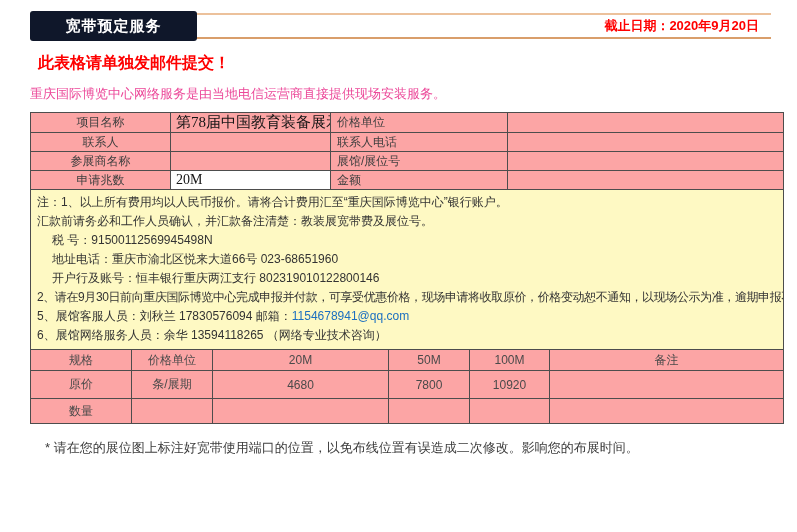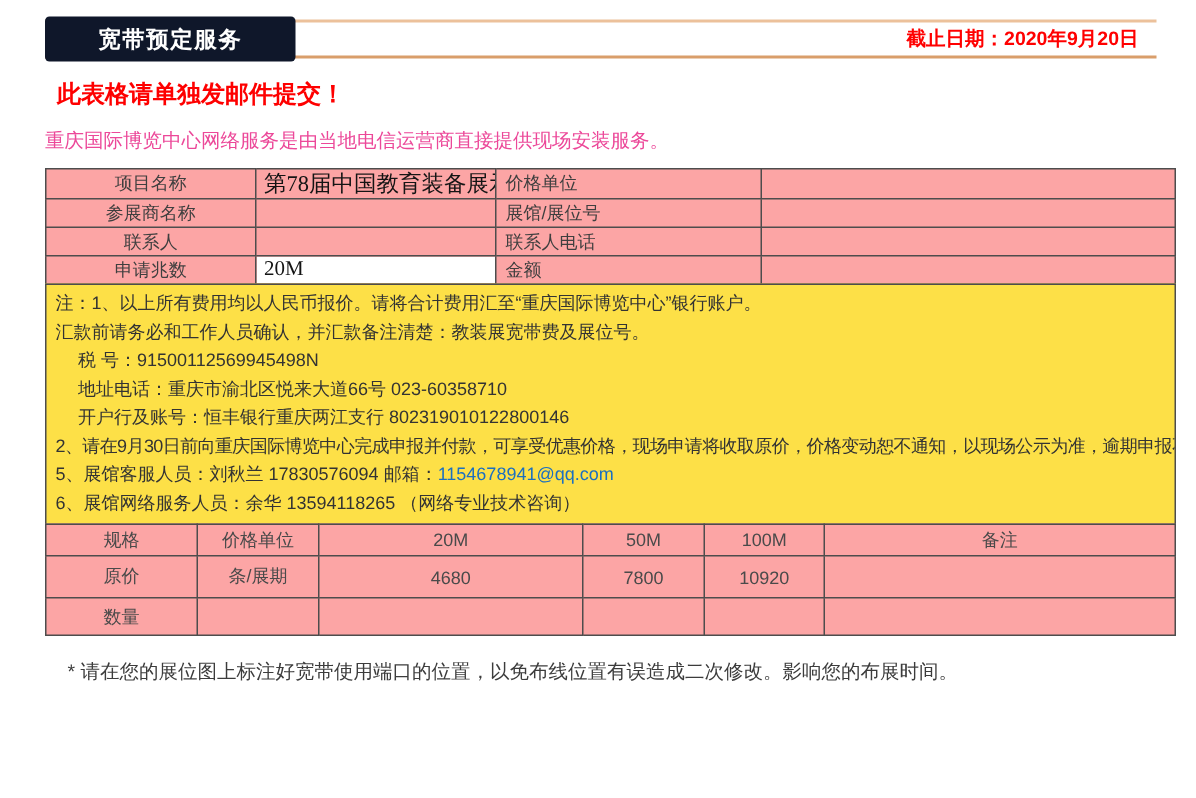--- a/index.html
+++ b/index.html
@@ -31,21 +31,21 @@
   .lbl{text-align:center;}
   .lbl3{text-align:left;padding-left:6px;}
   .val{text-align:left;padding-left:5px;}
   .serif{font-family:"Liberation Serif","DejaVu Serif",serif;font-size:15px;color:#141414;}
   .inputcell{background:#ffffff;padding:0;}
   .bw-input{width:100%;height:100%;border:none;outline:none;background:#ffffff;
             font-family:"Liberation Serif","DejaVu Serif",serif;font-size:14px;
             color:#141414;padding:0 0 0 5px;box-sizing:border-box;display:block;}
 
   
-  .notes{margin-top:-1px;width:741px;background:#fde047;border:1px solid #4d4d4d;
+  .notes{margin-top:-1px;width:741px;background:#fef9c3;border:1px solid #4d4d4d;
          padding:3px 5px 4px 6px;font-size:12px;color:#333333;overflow:hidden;}
   .nline{line-height:19px;height:19px;white-space:nowrap;}
   .indent{padding-left:15px;}
   .long{letter-spacing:-0.4px;}
   .email{color:#1b6fc0;cursor:pointer;}
 
   
   .price-table{margin-top:-1px;}
   .price-table td,.price-table th{text-align:center;color:#4a4a4a;}
   .price-table .p1{width:101px;} .price-table .p2{width:81px;}
@@ -81,47 +81,47 @@
         <col class="c4">
       </colgroup>
     <tbody>
         <tr>
       <td class="lbl">项目名称</td>
       <td class="val serif">第78届中国教育装备展示会</td>
       <td class="lbl3">价格单位</td>
       <td class="val"></td>
     </tr>
     <tr>
+      <td class="lbl">联系人</td>
+      <td class="val"></td>
+      <td class="lbl3">联系人电话</td>
+      <td class="val"></td>
+    </tr>
+    <tr>
       <td class="lbl">参展商名称</td>
       <td class="val"></td>
       <td class="lbl3">展馆/展位号</td>
-      <td class="val"></td>
-    </tr>
-    <tr>
-      <td class="lbl">联系人</td>
-      <td class="val"></td>
-      <td class="lbl3">联系人电话</td>
       <td class="val"></td>
     </tr>
     <tr>
       <td class="lbl">申请兆数</td>
       <td class="inputcell">
         <input class="bw-input" value="20M" style="">
       </td>
       <td class="lbl3">金额</td>
       <td class="val"></td>
     </tr>
   </tbody>
     </table>
 
   <div class="notes">
     <div class="nline">注：1、以上所有费用均以人民币报价。请将合计费用汇至“重庆国际博览中心”银行账户。</div>
     <div class="nline">汇款前请务必和工作人员确认，并汇款备注清楚：教装展宽带费及展位号。</div>
     <div class="nline indent">税 号：91500112569945498N</div>
-    <div class="nline indent">地址电话：重庆市渝北区悦来大道66号  023-60358710</div>
+    <div class="nline indent">地址电话：重庆市渝北区悦来大道66号  023-68651960</div>
     <div class="nline indent">开户行及账号：恒丰银行重庆两江支行 802319010122800146</div>
     <div class="nline long">2、请在9月30日前向重庆国际博览中心完成申报并付款，可享受优惠价格，现场申请将收取原价，价格变动恕不通知，以现场公示为准，逾期申报不保证完全提供。</div>
     <div class="nline">
       <span>5、展馆客服人员：刘秋兰 17830576094    邮箱：</span><a class="email">1154678941@qq.com</a>
     </div>
     <div class="nline">6、展馆网络服务人员：余华 13594118265 （网络专业技术咨询）</div>
   </div>
 
   <table class="price-table">
     <colgroup>

